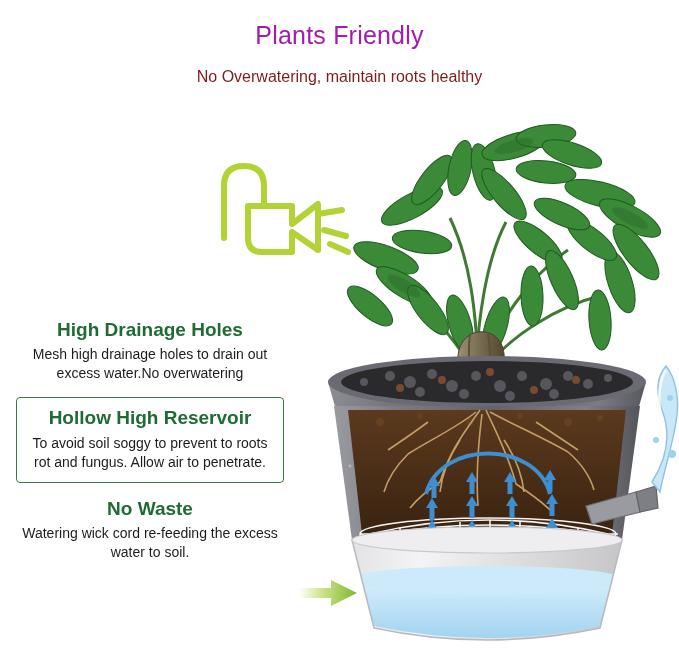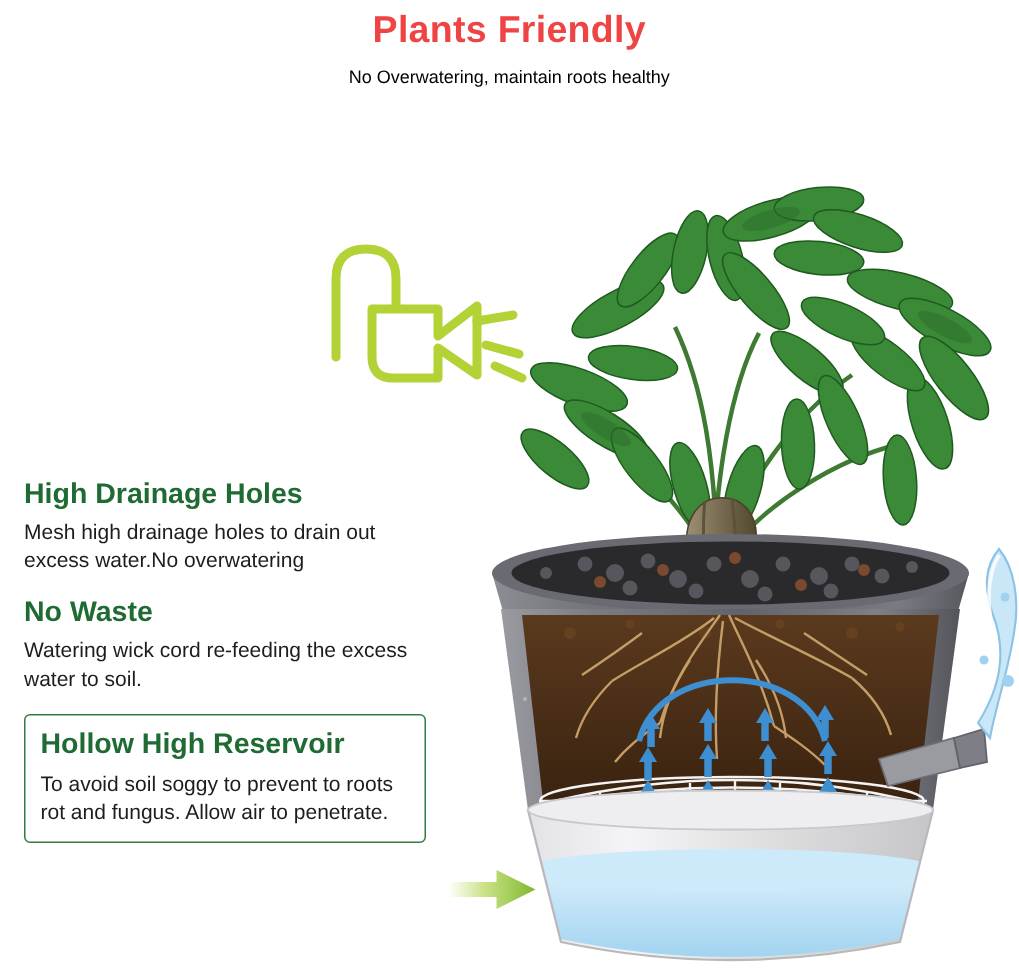--- a/index.html
+++ b/index.html
@@ -14,41 +14,41 @@
     position: relative;
   }
 
   
   .header {
     padding-top: 4px;
     text-align: center;
   }
   .header-title {
     font-size: 25px;
-    font-weight: bold;
-    color: #ef4444;
+    font-weight: normal;
+    color: #a21caf;
     letter-spacing: 0.2px;
     line-height: 30px;
-    margin: 1px;
+    margin: 16px;
   }
   .header-sub {
-    font-size: 12px;
-    color: #000000;
+    font-size: 16px;
+    color: #7f1d1d;
     line-height: 22px;
     margin-top: 5px;
   }
 
   
   .features {
     position: absolute;
     left: 16px;
     top: 318px;
     width: 268px;
   }
-  .feature { margin-bottom: 14px; }
+  .feature { margin-bottom: 14px; text-align: center; }
   .feature-title {
     font-size: 19px;
     font-weight: bold;
     color: #1f6b33;
     line-height: 24px;
     margin: 0 0 3px 0;
   }
   .feature-body {
     font-size: 14px;
     color: #1d1d1d;
@@ -112,28 +112,28 @@
   </svg>
 </div>
 
 <div class="features">
 
   <div class="feature">
     <div class="feature-title">High Drainage Holes</div>
     <div class="feature-body">Mesh high drainage holes to drain out excess water.No overwatering</div>
   </div>
 
+  <div class="feature boxed">
+    <div class="feature-title">Hollow High Reservoir</div>
+    <div class="feature-body">To avoid soil soggy to prevent to roots rot and fungus. Allow air to penetrate.</div>
+  </div>
+
   <div class="feature">
     <div class="feature-title">No Waste</div>
     <div class="feature-body">Watering wick cord re-feeding the excess water to soil.</div>
-  </div>
-
-  <div class="feature boxed">
-    <div class="feature-title">Hollow High Reservoir</div>
-    <div class="feature-body">To avoid soil soggy to prevent to roots rot and fungus. Allow air to penetrate.</div>
   </div>
 
 </div>
 
 <div class="arrow">
   <svg viewBox="0 0 62 30" width="62" height="30">
     <defs>
       <linearGradient id="agrad" x1="0" y1="0" x2="1" y2="0">
         <stop offset="0%" stop-color="#ffffff"></stop>
         <stop offset="40%" stop-color="#cde38a"></stop>

